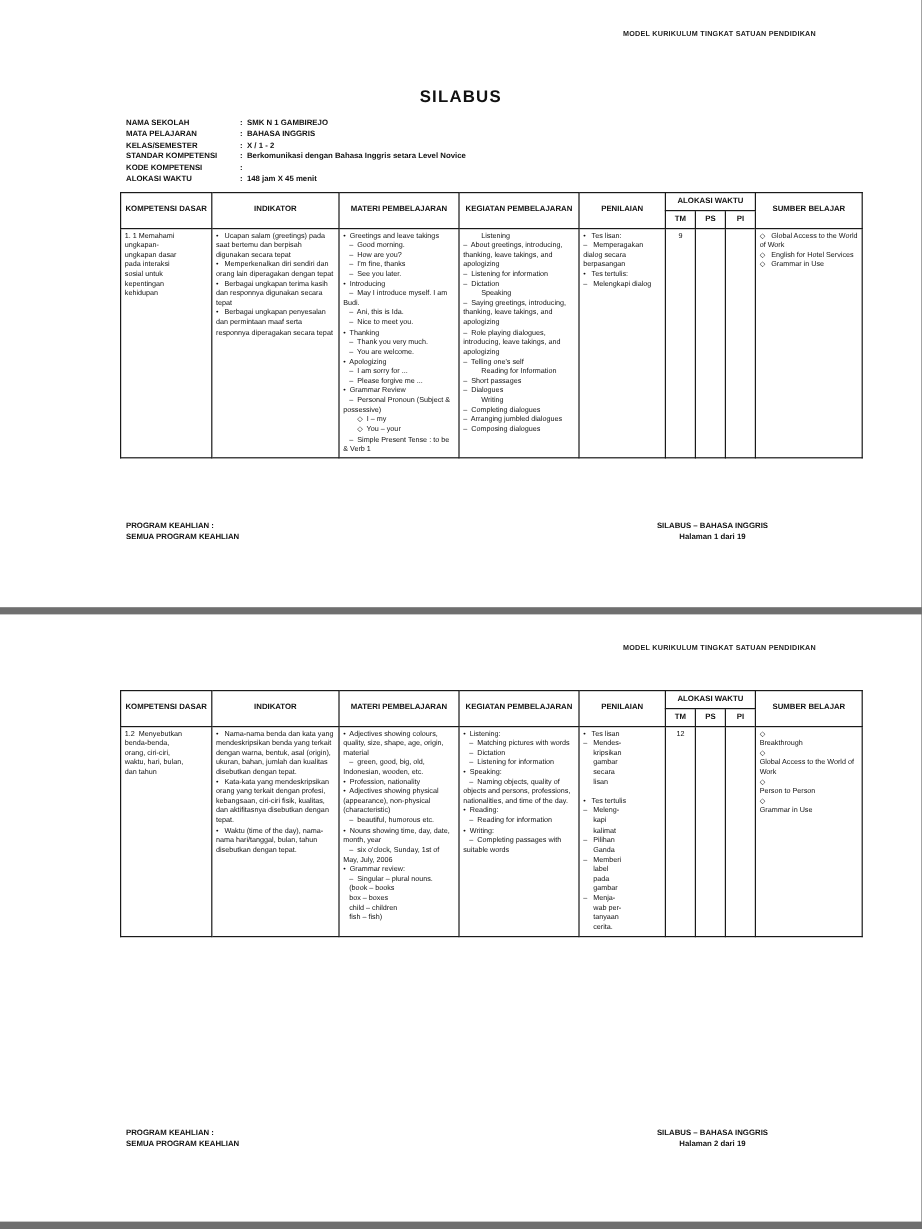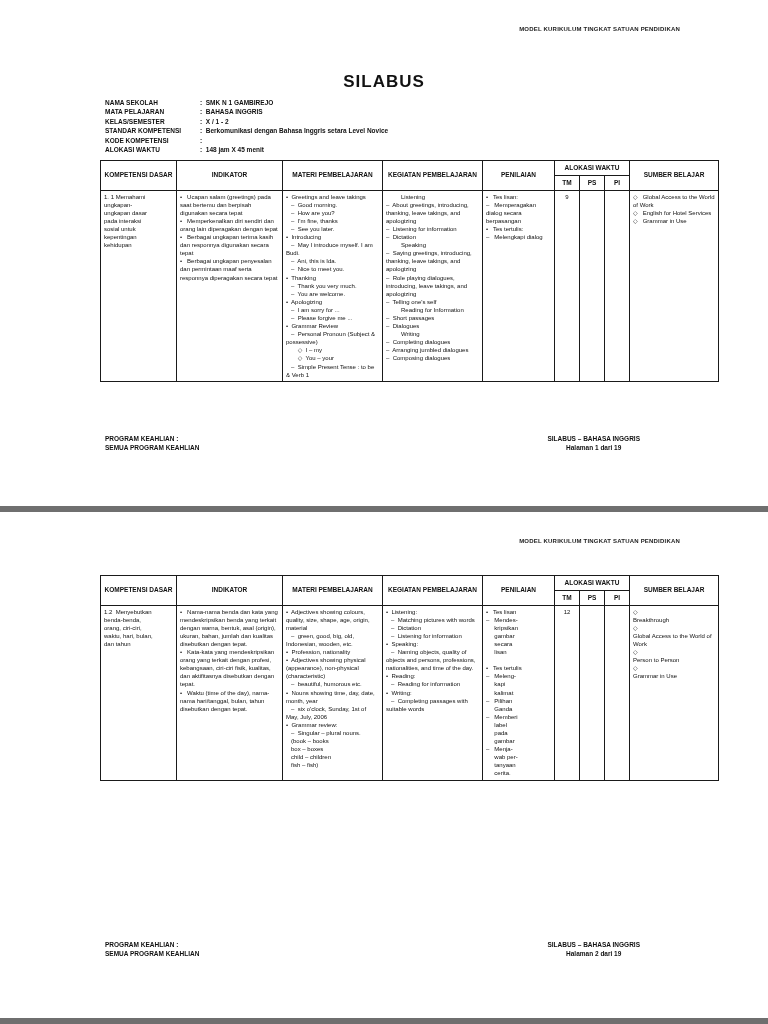--- a/index.html
+++ b/index.html
@@ -18,21 +18,21 @@
     overflow:hidden;
   }
   .page.second { margin-top:6px; }
   .corner-header {
     position:absolute; top:26px; right:88px;
     font-size:6px; font-weight:bold; letter-spacing:.2px;
     color:#222;
   }
   .doc-title {
     position:absolute; top:72px; left:0; width:100%;
-    text-align:center; font-size:17px; font-weight:bold; letter-spacing:1px;
+    text-align:center; font-size:14px; font-weight:bold; letter-spacing:1px;
   }
   .meta { position:absolute; top:98px; left:105px; font-size:6.5px; font-weight:bold; }
   .meta-row { display:flex; line-height:1.45; }
   .meta-label { width:95px; }
   .meta-value { white-space:pre-wrap; }
   .table-wrap { position:absolute; left:100px; }
   .p1 .table-wrap { top:160px; }
   .p2 .table-wrap { top:63px; }
   table { border-collapse:collapse; table-layout:fixed; width:618px; }
   th, td { border:1px solid #1a1a1a; }

